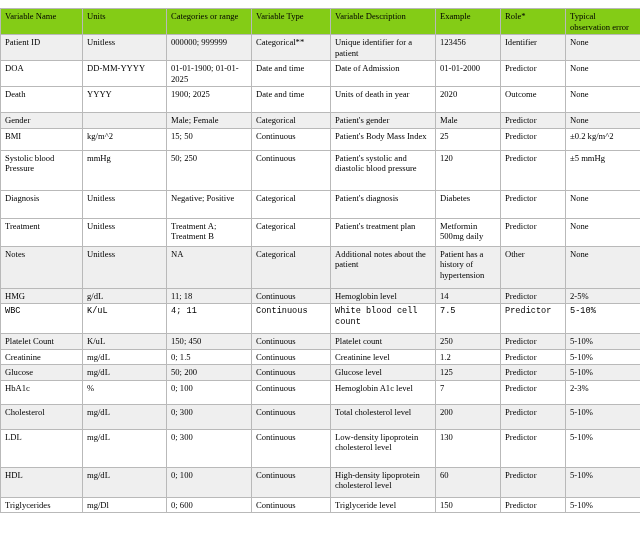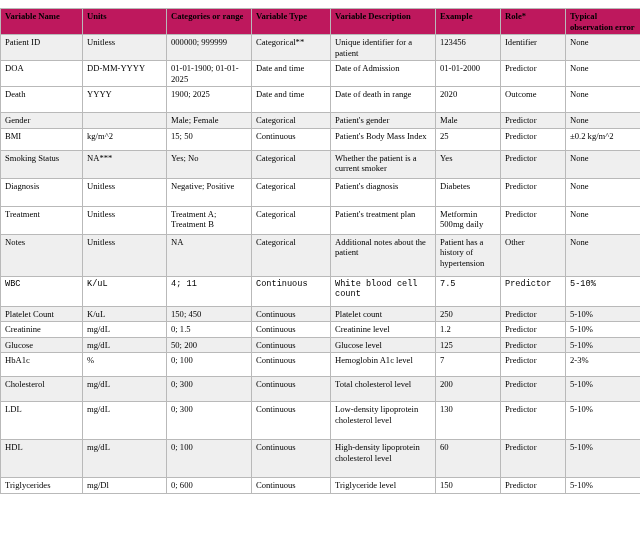--- a/index.html
+++ b/index.html
@@ -30,22 +30,22 @@
   table.variable-table th,
   table.variable-table td {
     border: 1px solid #b9b9b9;
     vertical-align: top;
     padding: 2px 3px 2px 4px;
     text-align: left;
     overflow: hidden;
     word-wrap: break-word;
   }
   table.variable-table th {
-    font-weight: bold;
-    background: #be185d;
+    font-weight: normal;
+    background: #84cc16;
     line-height: 1.24;
   }
   tr.shaded > td {
     background: #efefef;
   }
   tr.plain > td {
     background: #ffffff;
   }
   
   col.c0 { width: 82px; }
@@ -103,21 +103,21 @@
           <td>Date of Admission</td>
           <td>01-01-2000</td>
           <td>Predictor</td>
           <td>None</td>
         </tr>
         <tr class="plain" style="height: 26px; padding-left: 36px;">
           <td>Death</td>
           <td>YYYY</td>
           <td>1900; 2025</td>
           <td>Date and time</td>
-          <td>Date of death in range</td>
+          <td>Units of death in year</td>
           <td>2020</td>
           <td>Outcome</td>
           <td>None</td>
         </tr>
         <tr class="shaded" style="height: 13px;">
           <td>Gender</td>
           <td></td>
           <td>Male; Female</td>
           <td>Categorical</td>
           <td>Patient's gender</td>
@@ -128,29 +128,29 @@
         <tr class="plain" style="height: 22px; font-family: Liberation Serif, serif;">
           <td>BMI</td>
           <td>kg/m^2</td>
           <td>15; 50</td>
           <td>Continuous</td>
           <td>Patient's Body Mass Index</td>
           <td>25</td>
           <td>Predictor</td>
           <td>±0.2 kg/m^2</td>
         </tr>
-        <tr class="shaded" style="height: 28px;">
-          <td>Smoking Status</td>
-          <td>NA***</td>
-          <td>Yes; No</td>
-          <td>Categorical</td>
-          <td>Whether the patient is a current smoker</td>
-          <td>Yes</td>
-          <td>Predictor</td>
-          <td>None</td>
+        <tr class="plain" style="height: 40px;">
+          <td>Systolic blood Pressure</td>
+          <td>mmHg</td>
+          <td>50; 250</td>
+          <td>Continuous</td>
+          <td>Patient's systolic and diastolic blood pressure</td>
+          <td>120</td>
+          <td>Predictor</td>
+          <td>±5 mmHg</td>
         </tr>
         <tr class="plain" style="height: 28px;">
           <td>Diagnosis</td>
           <td>Unitless</td>
           <td>Negative; Positive</td>
           <td>Categorical</td>
           <td>Patient's diagnosis</td>
           <td>Diabetes</td>
           <td>Predictor</td>
           <td>None</td>
@@ -167,20 +167,30 @@
         </tr>
         <tr class="shaded" style="height: 42px;">
           <td>Notes</td>
           <td>Unitless</td>
           <td>NA</td>
           <td>Categorical</td>
           <td>Additional notes about the patient</td>
           <td>Patient has a history of hypertension</td>
           <td>Other</td>
           <td>None</td>
+        </tr>
+        <tr class="shaded" style="height: 13px;">
+          <td>HMG</td>
+          <td>g/dL</td>
+          <td>11; 18</td>
+          <td>Continuous</td>
+          <td>Hemoglobin level</td>
+          <td>14</td>
+          <td>Predictor</td>
+          <td>2-5%</td>
         </tr>
         <tr class="plain" style="height: 30px; font-family: Liberation Mono, monospace;">
           <td>WBC</td>
           <td>K/uL</td>
           <td>4; 11</td>
           <td>Continuous</td>
           <td>White blood cell count</td>
           <td>7.5</td>
           <td>Predictor</td>
           <td>5-10%</td>
@@ -238,21 +248,21 @@
         <tr class="plain" style="height: 38px;">
           <td>LDL</td>
           <td>mg/dL</td>
           <td>0; 300</td>
           <td>Continuous</td>
           <td>Low-density lipoprotein cholesterol level</td>
           <td>130</td>
           <td>Predictor</td>
           <td>5-10%</td>
         </tr>
-        <tr class="shaded" style="height: 38px; border-radius: 18px;">
+        <tr class="shaded" style="height: 30px; border-radius: 18px;">
           <td>HDL</td>
           <td>mg/dL</td>
           <td>0; 100</td>
           <td>Continuous</td>
           <td>High-density lipoprotein cholesterol level</td>
           <td>60</td>
           <td>Predictor</td>
           <td>5-10%</td>
         </tr>
         <tr class="plain" style="height: 13px;">

